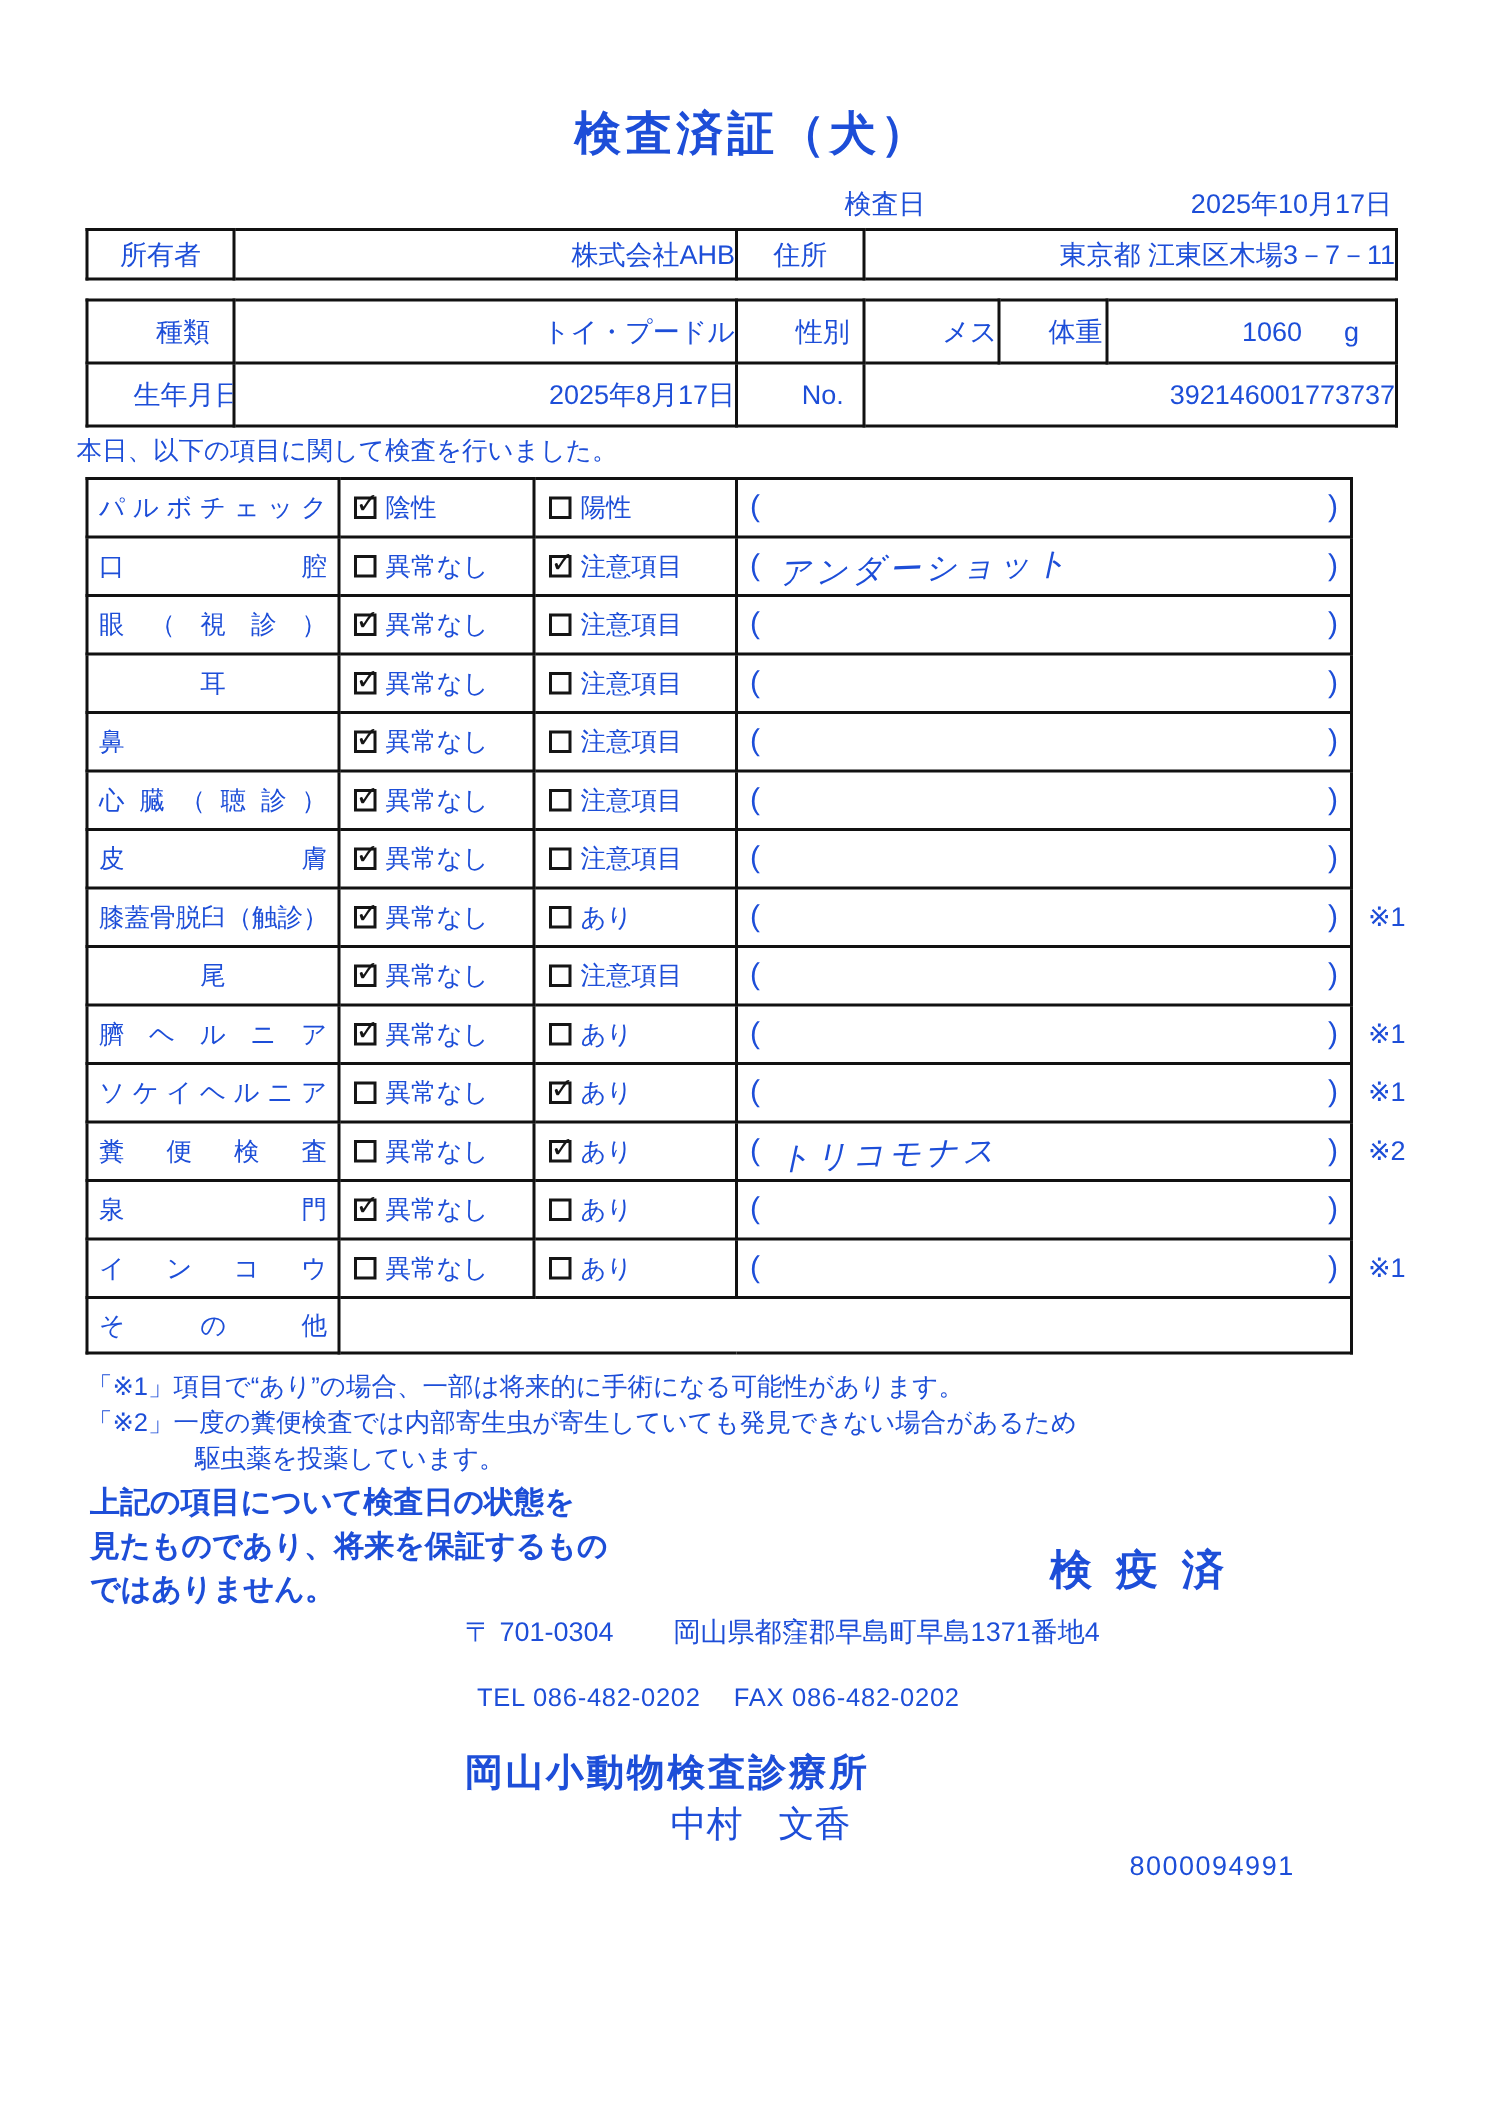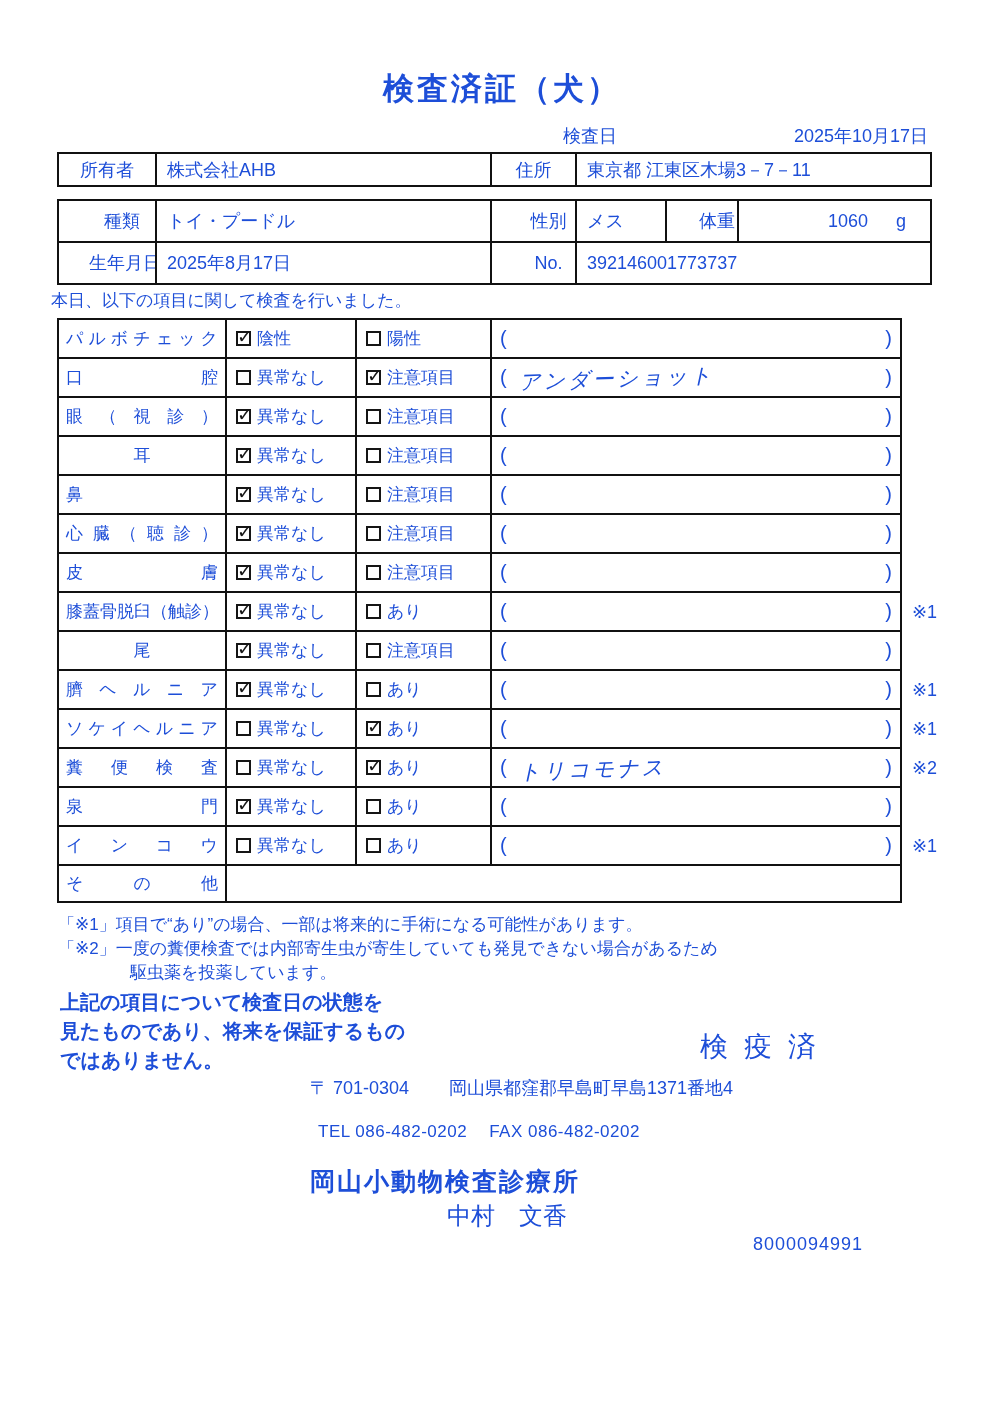--- a/index.html
+++ b/index.html
@@ -18,21 +18,21 @@
   .date-row .dvalue { position:absolute; right:2px; top:0; }
 
   table { border-collapse:collapse; table-layout:fixed; }
   td { border:2px solid #111; vertical-align:middle; overflow:hidden; white-space:nowrap; }
 
   .tbl-owner { position:absolute; top:152px; left:57px; width:873px; }
   .tbl-owner td { height:33px; font-size:18px; }
   .tbl-pet { position:absolute; top:199px; left:57px; width:873px; }
   .tbl-pet td { height:42px; font-size:18px;padding-left:30px; }
   td.lbl { text-align:center; }
-  td.val { text-align:left; padding-left:10px; }
+  td.val { text-align:right; padding-left:10px; }
   td.weight-cell { text-align:right; padding-right:24px; }
   td.weight-cell .unit { margin-left:28px; }
 
   .intro { position:absolute; top:289px; left:51px; font-size:17px; }
 
   .tbl-check { position:absolute; top:318px; left:57px; width:888px;padding-left:33px; }
   .tbl-check td { height:37px; font-size:17px; }
   td.item { padding:0 7px; }
   td.item.justify { text-align:justify; text-align-last:justify; }
   td.item.center { text-align:center; }
@@ -46,21 +46,21 @@
   .note-text { flex:1; padding-left:12px; text-align:left; }
   .note-text.handwritten { font-size:21px; letter-spacing:3px; font-style:italic; transform:rotate(-2deg) translateY(-2px); display:block; }
   .note-text.printed-large { font-size:21px; letter-spacing:5px; }
   td.mark { border:none; font-size:18px; padding-left:10px; text-align:left; }
 
   .footnotes { position:absolute; top:913px; left:58px; font-size:17px; line-height:24px; }
   .footnotes .indent { padding-left:72px; }
 
   .disclaimer { position:absolute; top:988px; left:60px; font-size:20px; font-weight:bold; line-height:29px; }
 
-  .stamp { position:absolute; top:1028px; left:700px; font-size:28px; font-weight:normal; letter-spacing:16px; white-space:nowrap; }
+  .stamp { position:absolute; top:1028px; left:700px; font-size:28px; font-weight:bold; letter-spacing:16px; white-space:nowrap; }
 
   .addr-line { position:absolute; top:1076px; left:310px; font-size:18px; }
   .addr-line .gap { display:inline-block; width:40px; }
   .tel-line { position:absolute; top:1122px; left:318px; font-size:17px; letter-spacing:0.5px; }
   .tel-line .gap { display:inline-block; width:22px; }
   .clinic-name { position:absolute; top:1165px; left:310px; font-size:25px; font-weight:bold; letter-spacing:2px; }
   .vet-name { position:absolute; top:1200px; left:447px; font-size:24px; }
   .serial { position:absolute; top:1234px; left:753px; font-size:18px; letter-spacing:1px; }
 </style>
 </head>

